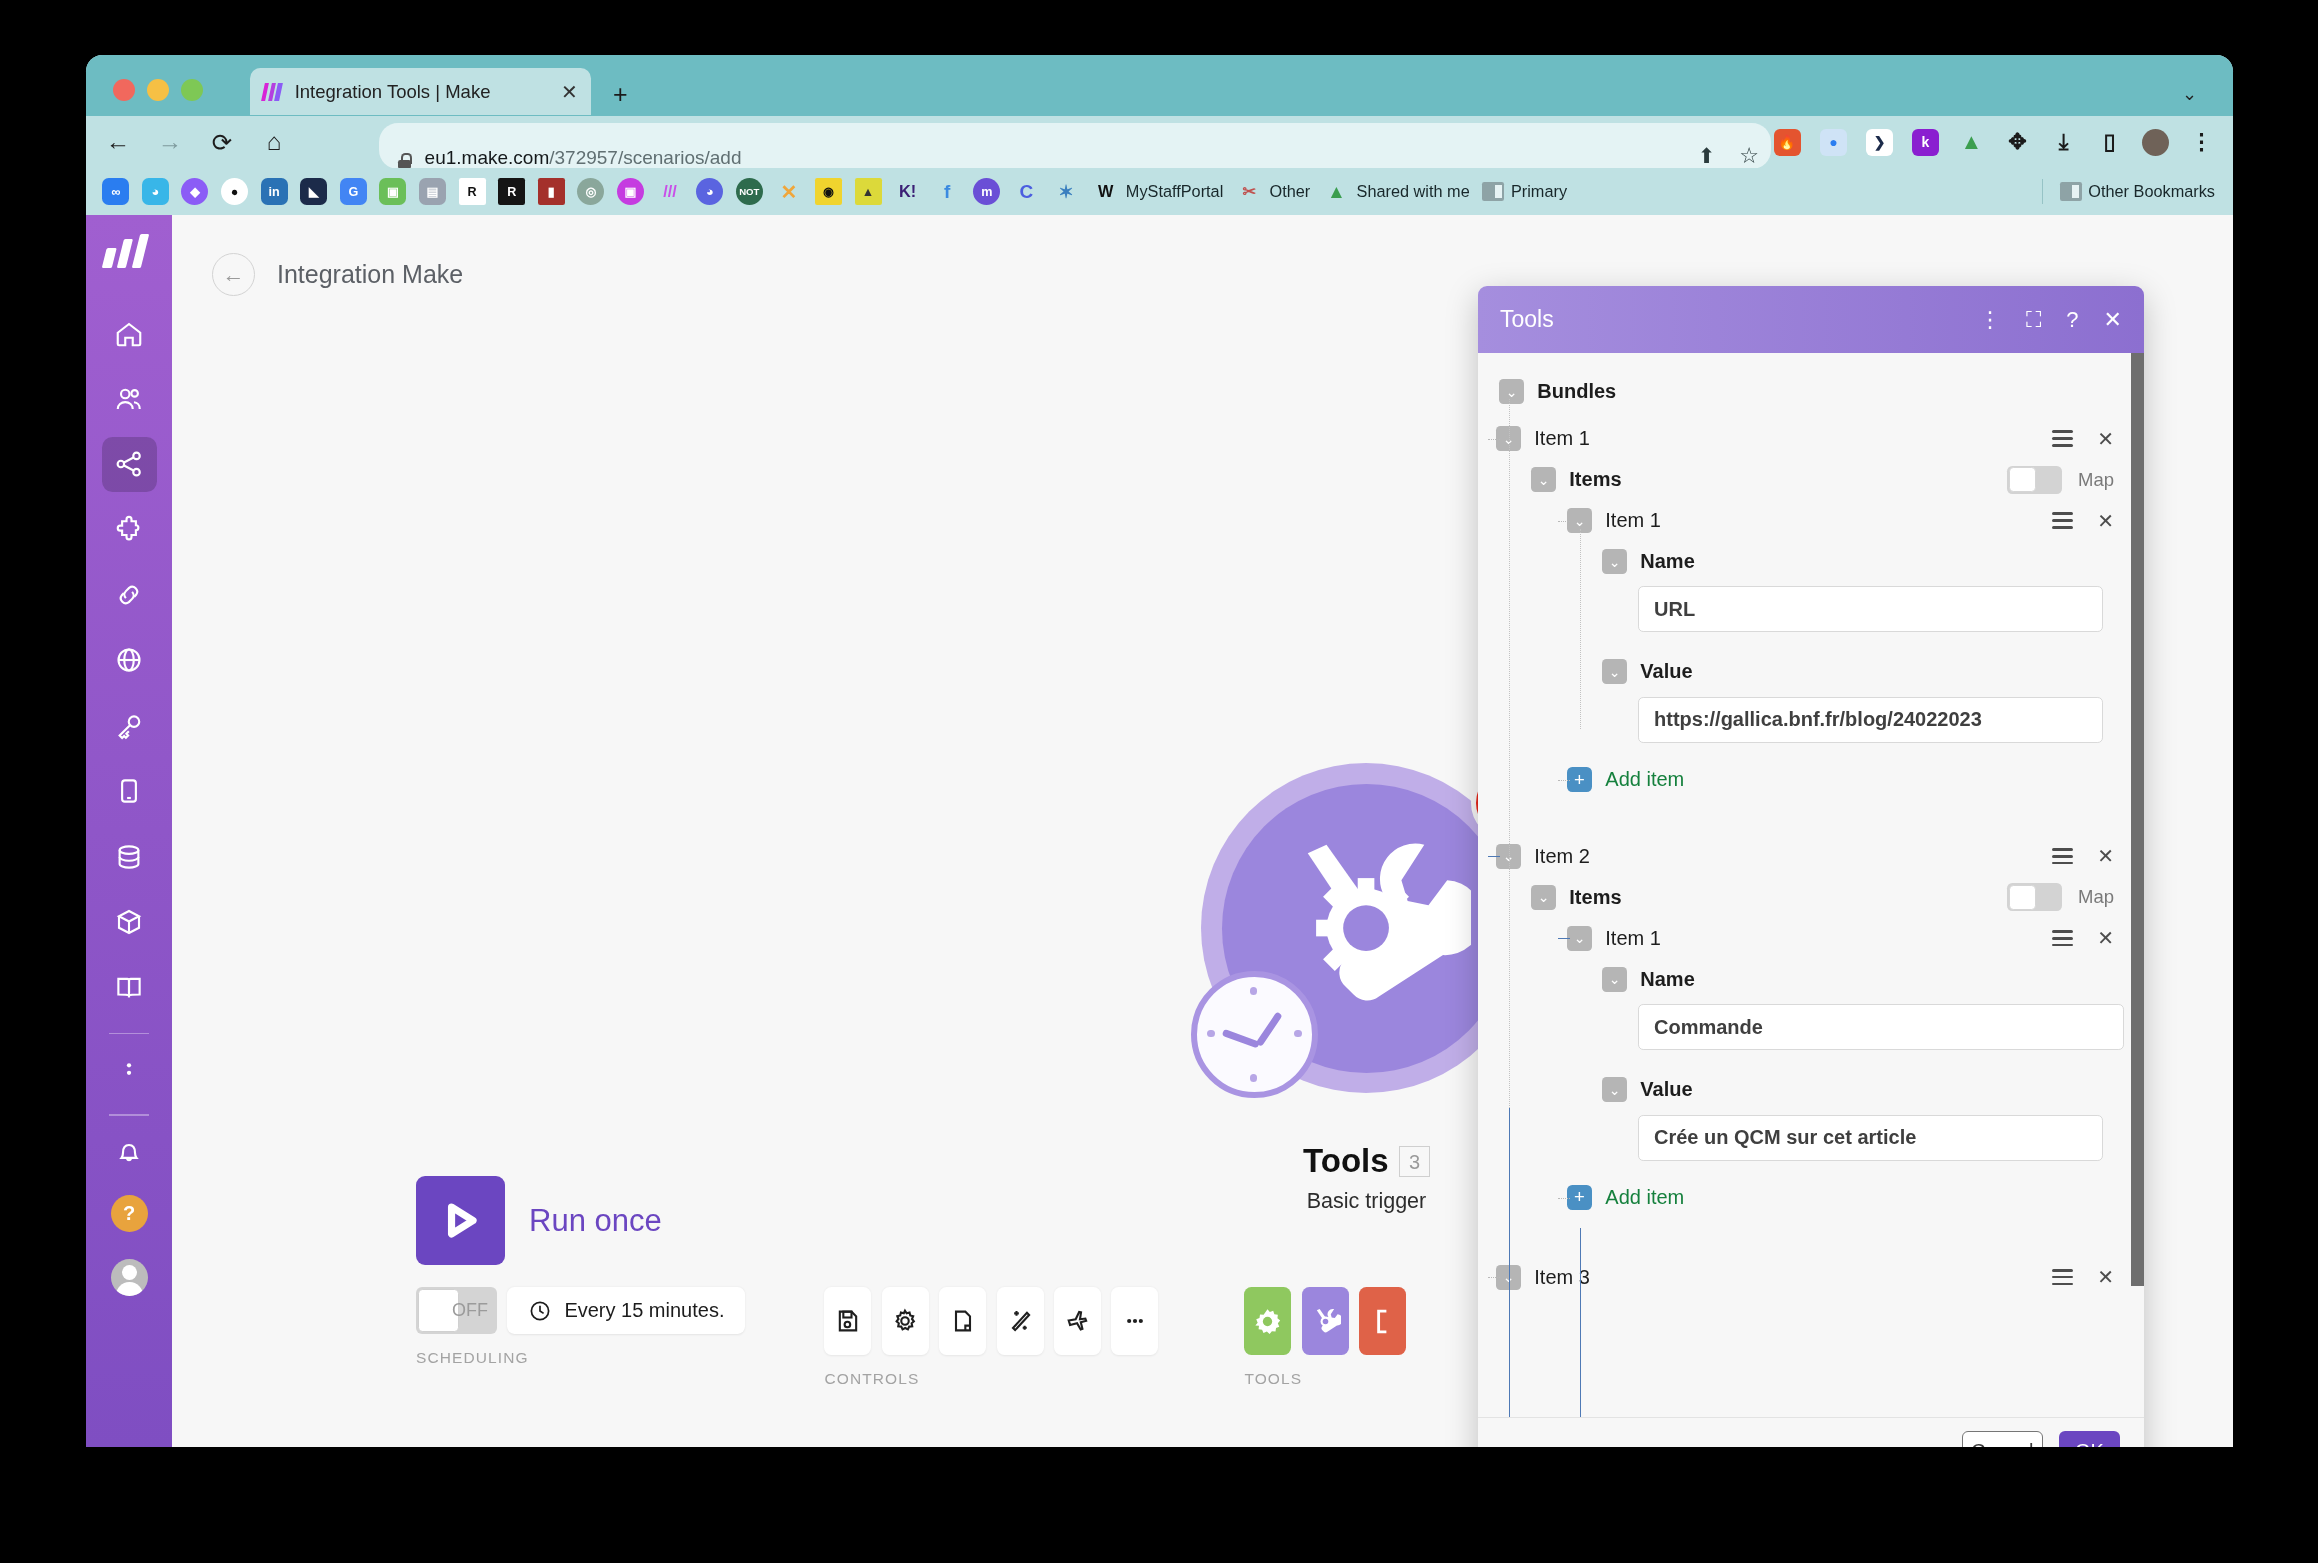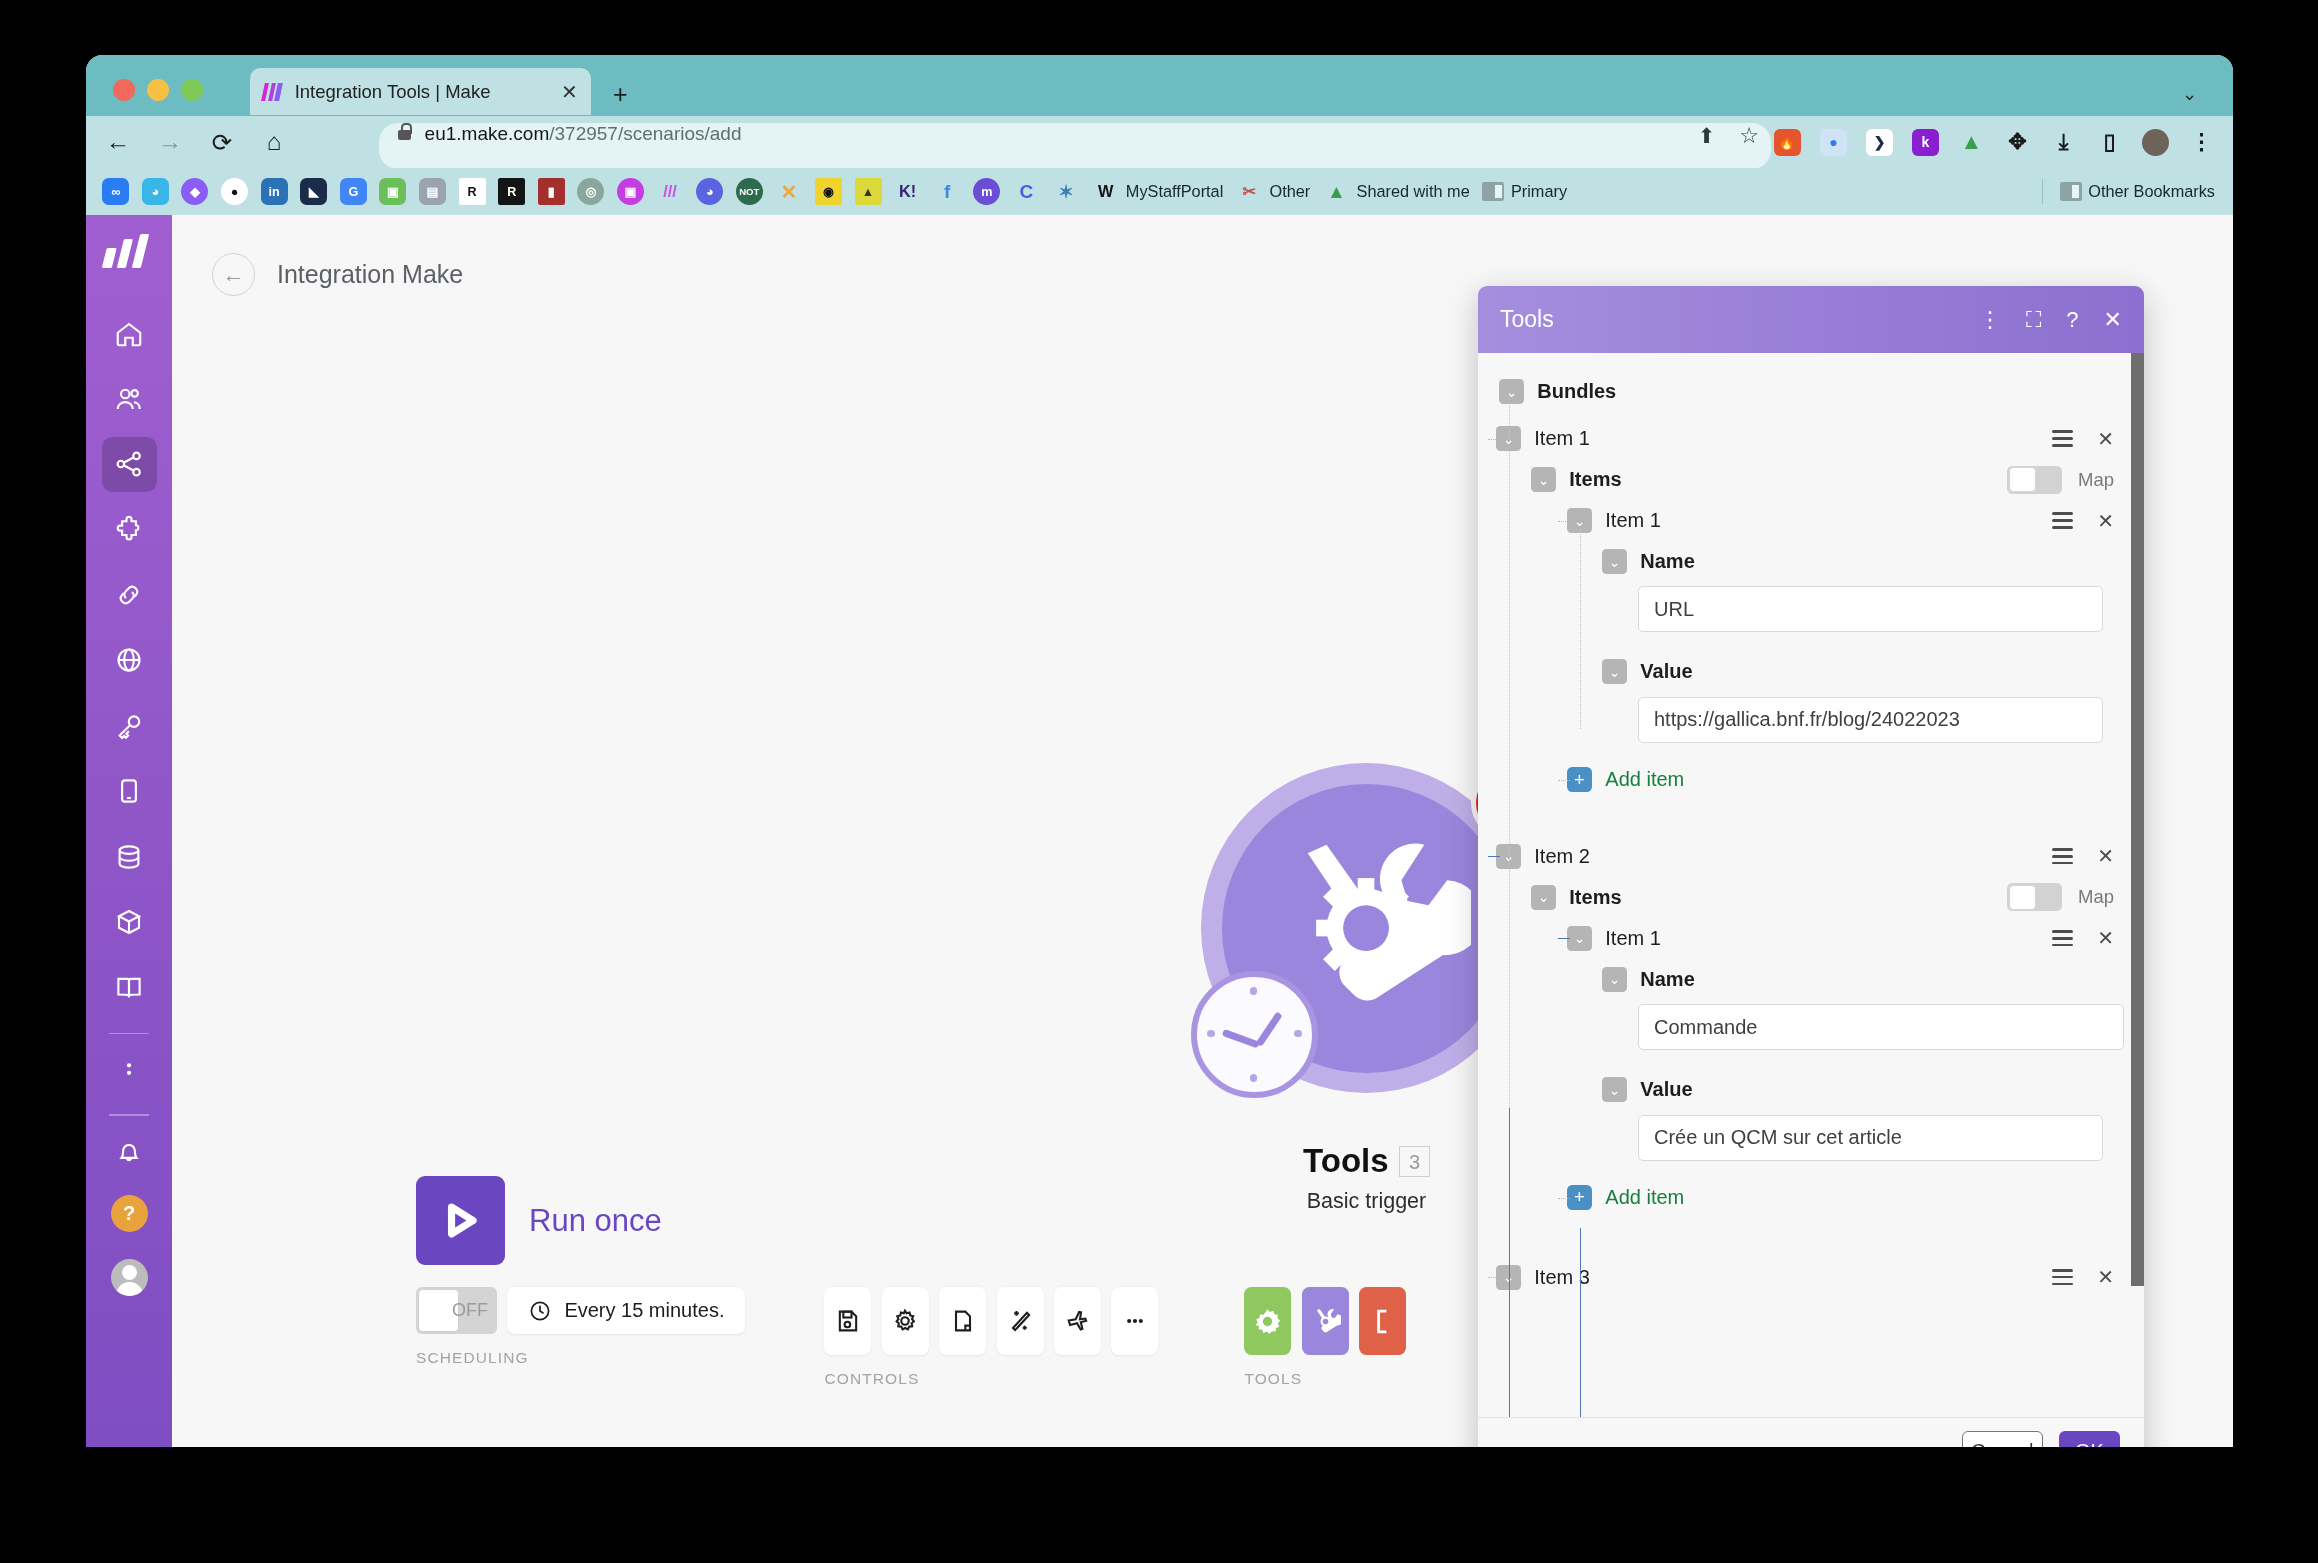--- a/index.html
+++ b/index.html
@@ -26,21 +26,21 @@
   #tab-close { position:absolute; right:13.3px; font-size:20px; color:#333; cursor:default; }
   #newtab { position:absolute; left:527px; top:27px; font-size:25px; color:#1b1b1b; line-height:1; }
   #winchevron { position:absolute; right:36px; top:28px; font-size:18px; color:#222; }
 
   
   #navbar { position:relative; height:52px; background:#bfe1e3; display:flex; align-items:center; }
   .navbtn { width:40px; height:40px; margin-left:12px; display:flex; align-items:center;
     justify-content:center; font-size:24.4px; color:#1c1c1c; }
   #nav-fwd { color:#7e9a9d; }
   #omnibox { position:absolute; left:293px; top:7.4px; width:1392px; height:46px;
-     background:#e4f3f4; border-radius:19px; display:flex; align-items:flex-start; padding:0 19px; }
+     background:#e4f3f4; border-radius:19px; display:flex; align-items:flex-end; padding:0 19px; }
   #lock { width:13.3px; height:16.3px; margin-right:13.3px; position:relative; }
   #lock:after{content:""; position:absolute; left:0; bottom:0; width:13.3px; height:9.6px;
      background:#555; border-radius:2.2px;}
   #lock:before{content:""; position:absolute; left:3px; top:0; width:7.4px; height:9px;
      border:2.2px solid #555; border-bottom:none; border-radius:4.4px 4.4px 0 0;}
   #url { font-size:19px; color:#606f72; white-space:nowrap; }
   #url b { color:#14181a; font-weight:normal; }
   #omni-right { position:absolute; right:12px; display:flex; gap:24px; align-items:center; }
   #tbicons { position:absolute; right:18px; display:flex; align-items:center; gap:19px; }
   .ext { width:27px; height:27px; border-radius:6px; display:flex; align-items:center;
@@ -158,21 +158,21 @@
   .lbl.b { font-weight:bold; }
   .right-icons { margin-left:auto; display:flex; align-items:center; gap:24px; padding-right:30px; }
   .hamb { width:21px; height:16.3px; display:flex; flex-direction:column; justify-content:space-between; }
   .hamb i { display:block; height:2.6px; background:#4d4d4d; border-radius:1.5px; }
   .xs { font-size:20px; color:#4d4d4d; line-height:1; }
   .maptog { display:flex; align-items:center; gap:16px; padding-right:30px; margin-left:auto; }
   .maptog .sw { width:55px; height:28px; border-radius:5.2px; background:#d3d3d3; display:flex; align-items:center; }
   .maptog .sw i { display:block; width:27px; height:25px; margin-left:1.5px; background:#fff;
      border-radius:4.4px; border:0.7px solid #d5d5d5; }
   .maptog span { font-size:18.5px; color:#7a7a7a; }
-  .fieldwrap { padding:4.4px 0 19px 0; }
+  .fieldwrap { padding:4.4px 0 19px 0;font-weight:bold; }
   .field { height:46px; background:#fff; border:0.7px solid #d9d9d9; border-radius:5.2px;
      display:flex; align-items:center; padding:0 15px; font-size:20px; color:#3f3f3f;
      overflow:hidden; white-space:nowrap; }
   .plus { width:25px; height:25px; border-radius:5.2px; background:#4a90c4; color:#fff;
      display:flex; align-items:center; justify-content:center; font-size:18.5px; line-height:1; flex:0 0 auto; }
   .additem { font-size:20px; color:#15803d; margin-left:13.3px; }
 
   .ind1 { padding-left:18px; } .ind2 { padding-left:53px; }
   .ind3 { padding-left:89px; } .ind4 { padding-left:124px; }
   .ind5 { padding-left:160px; }

